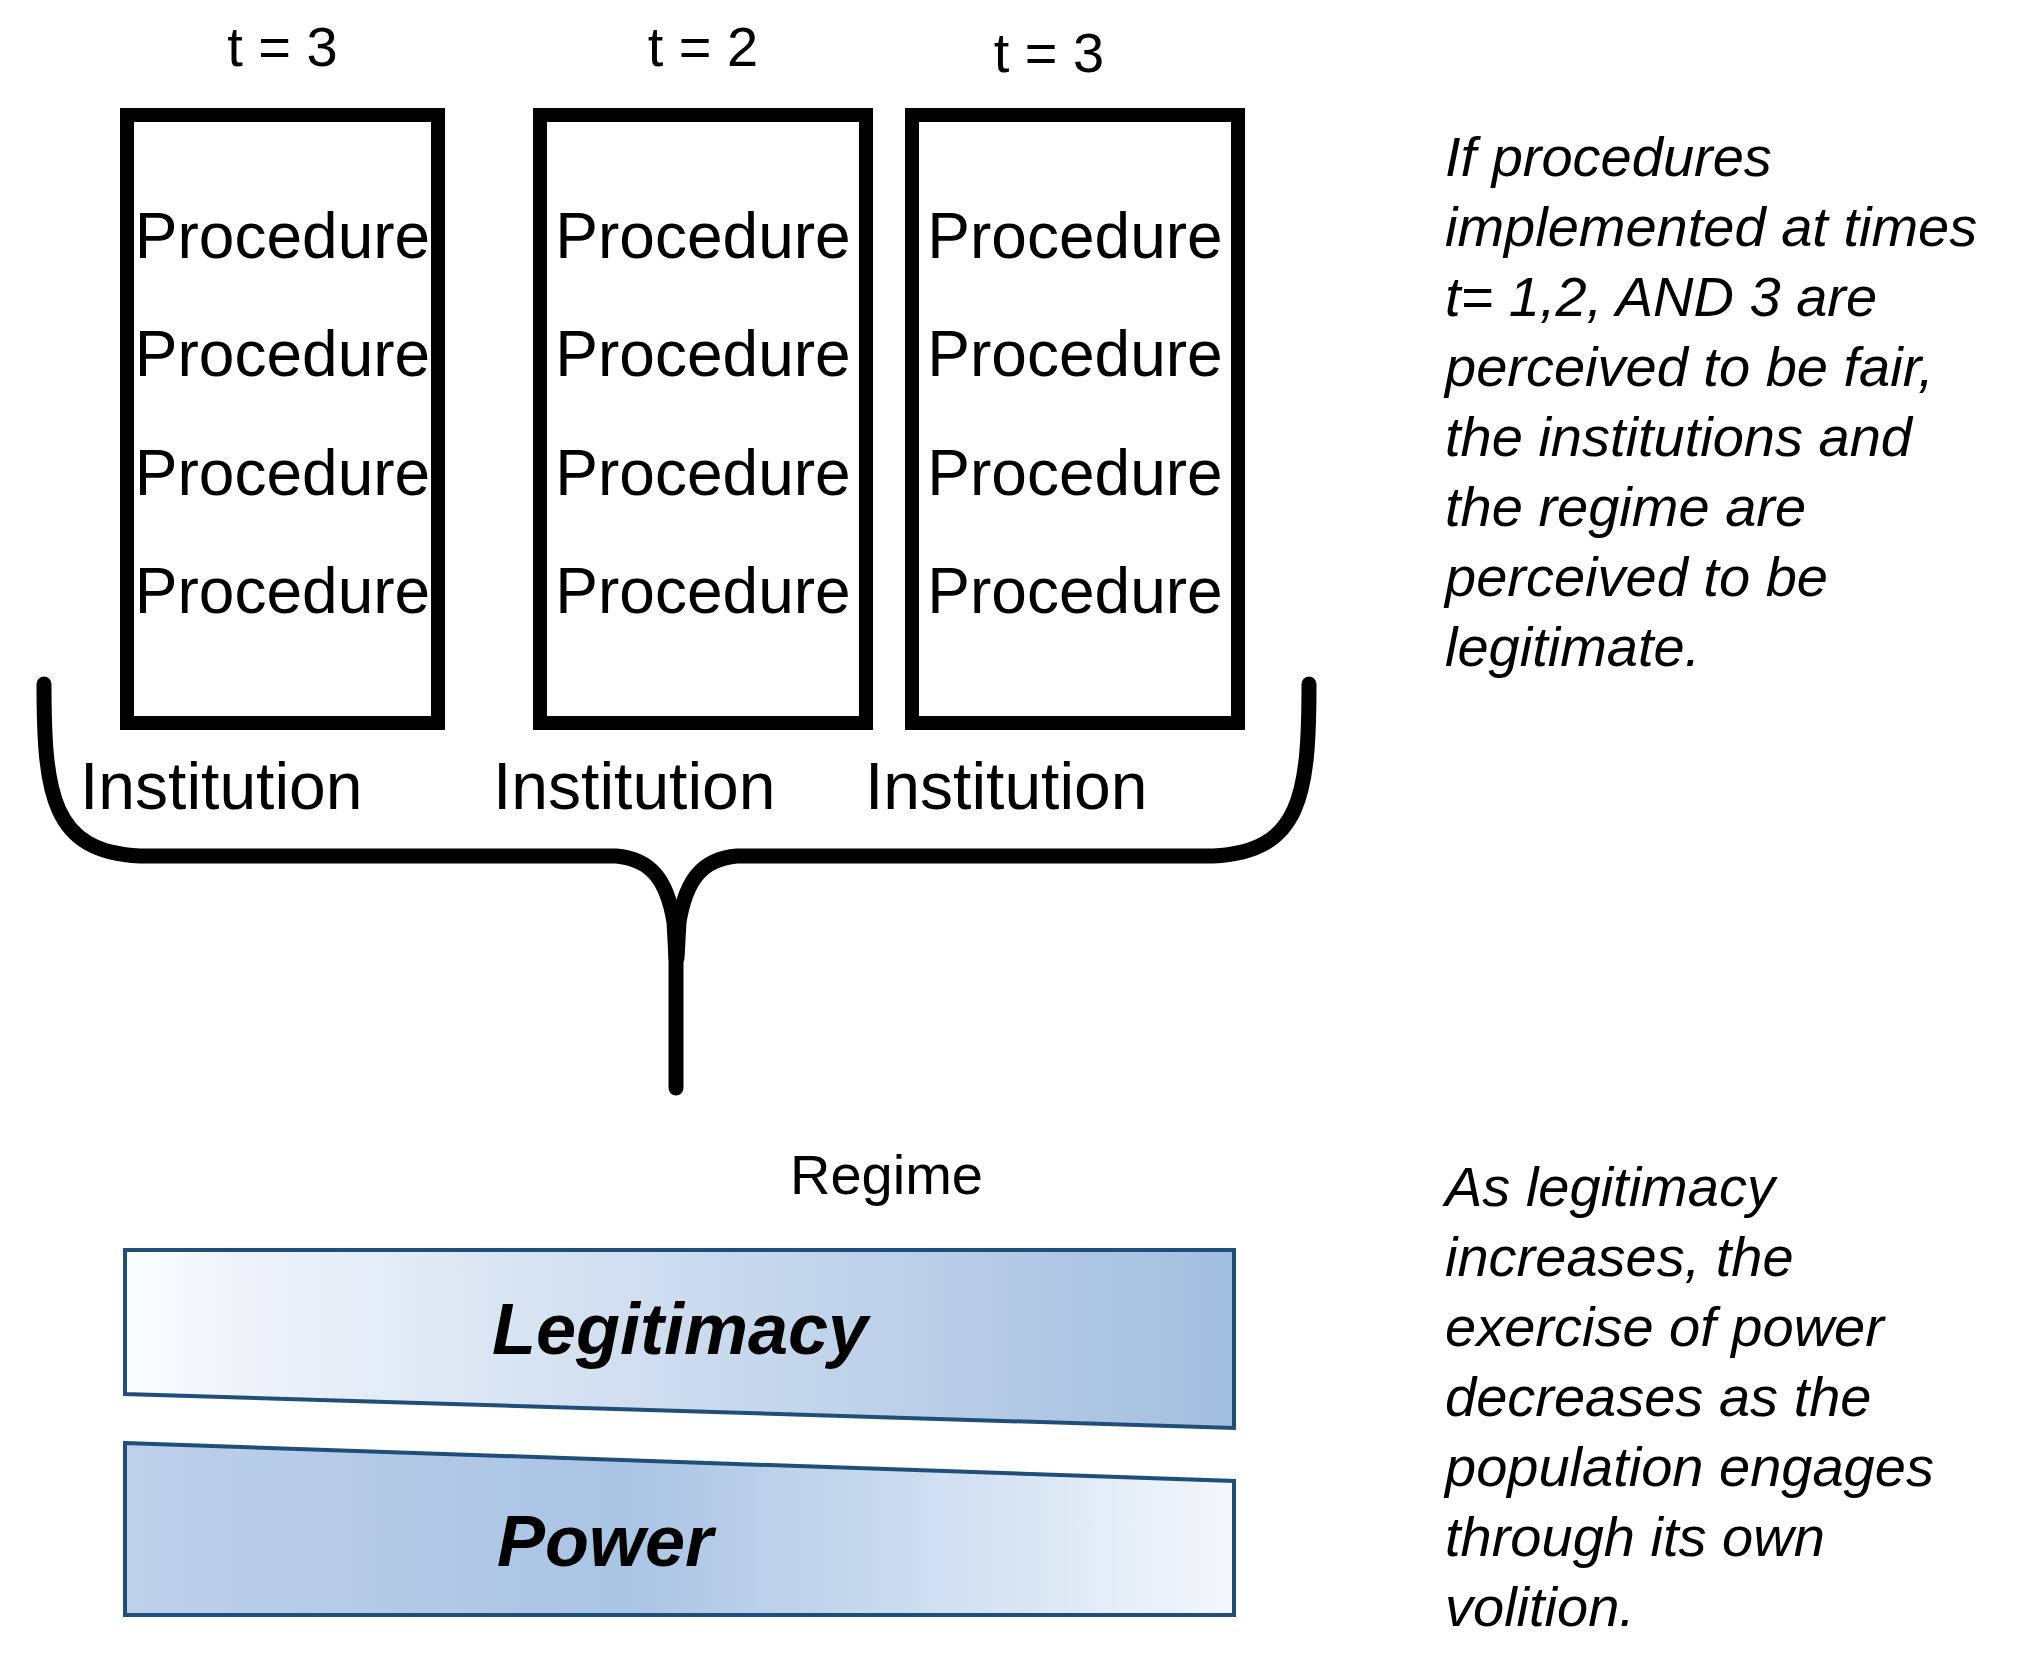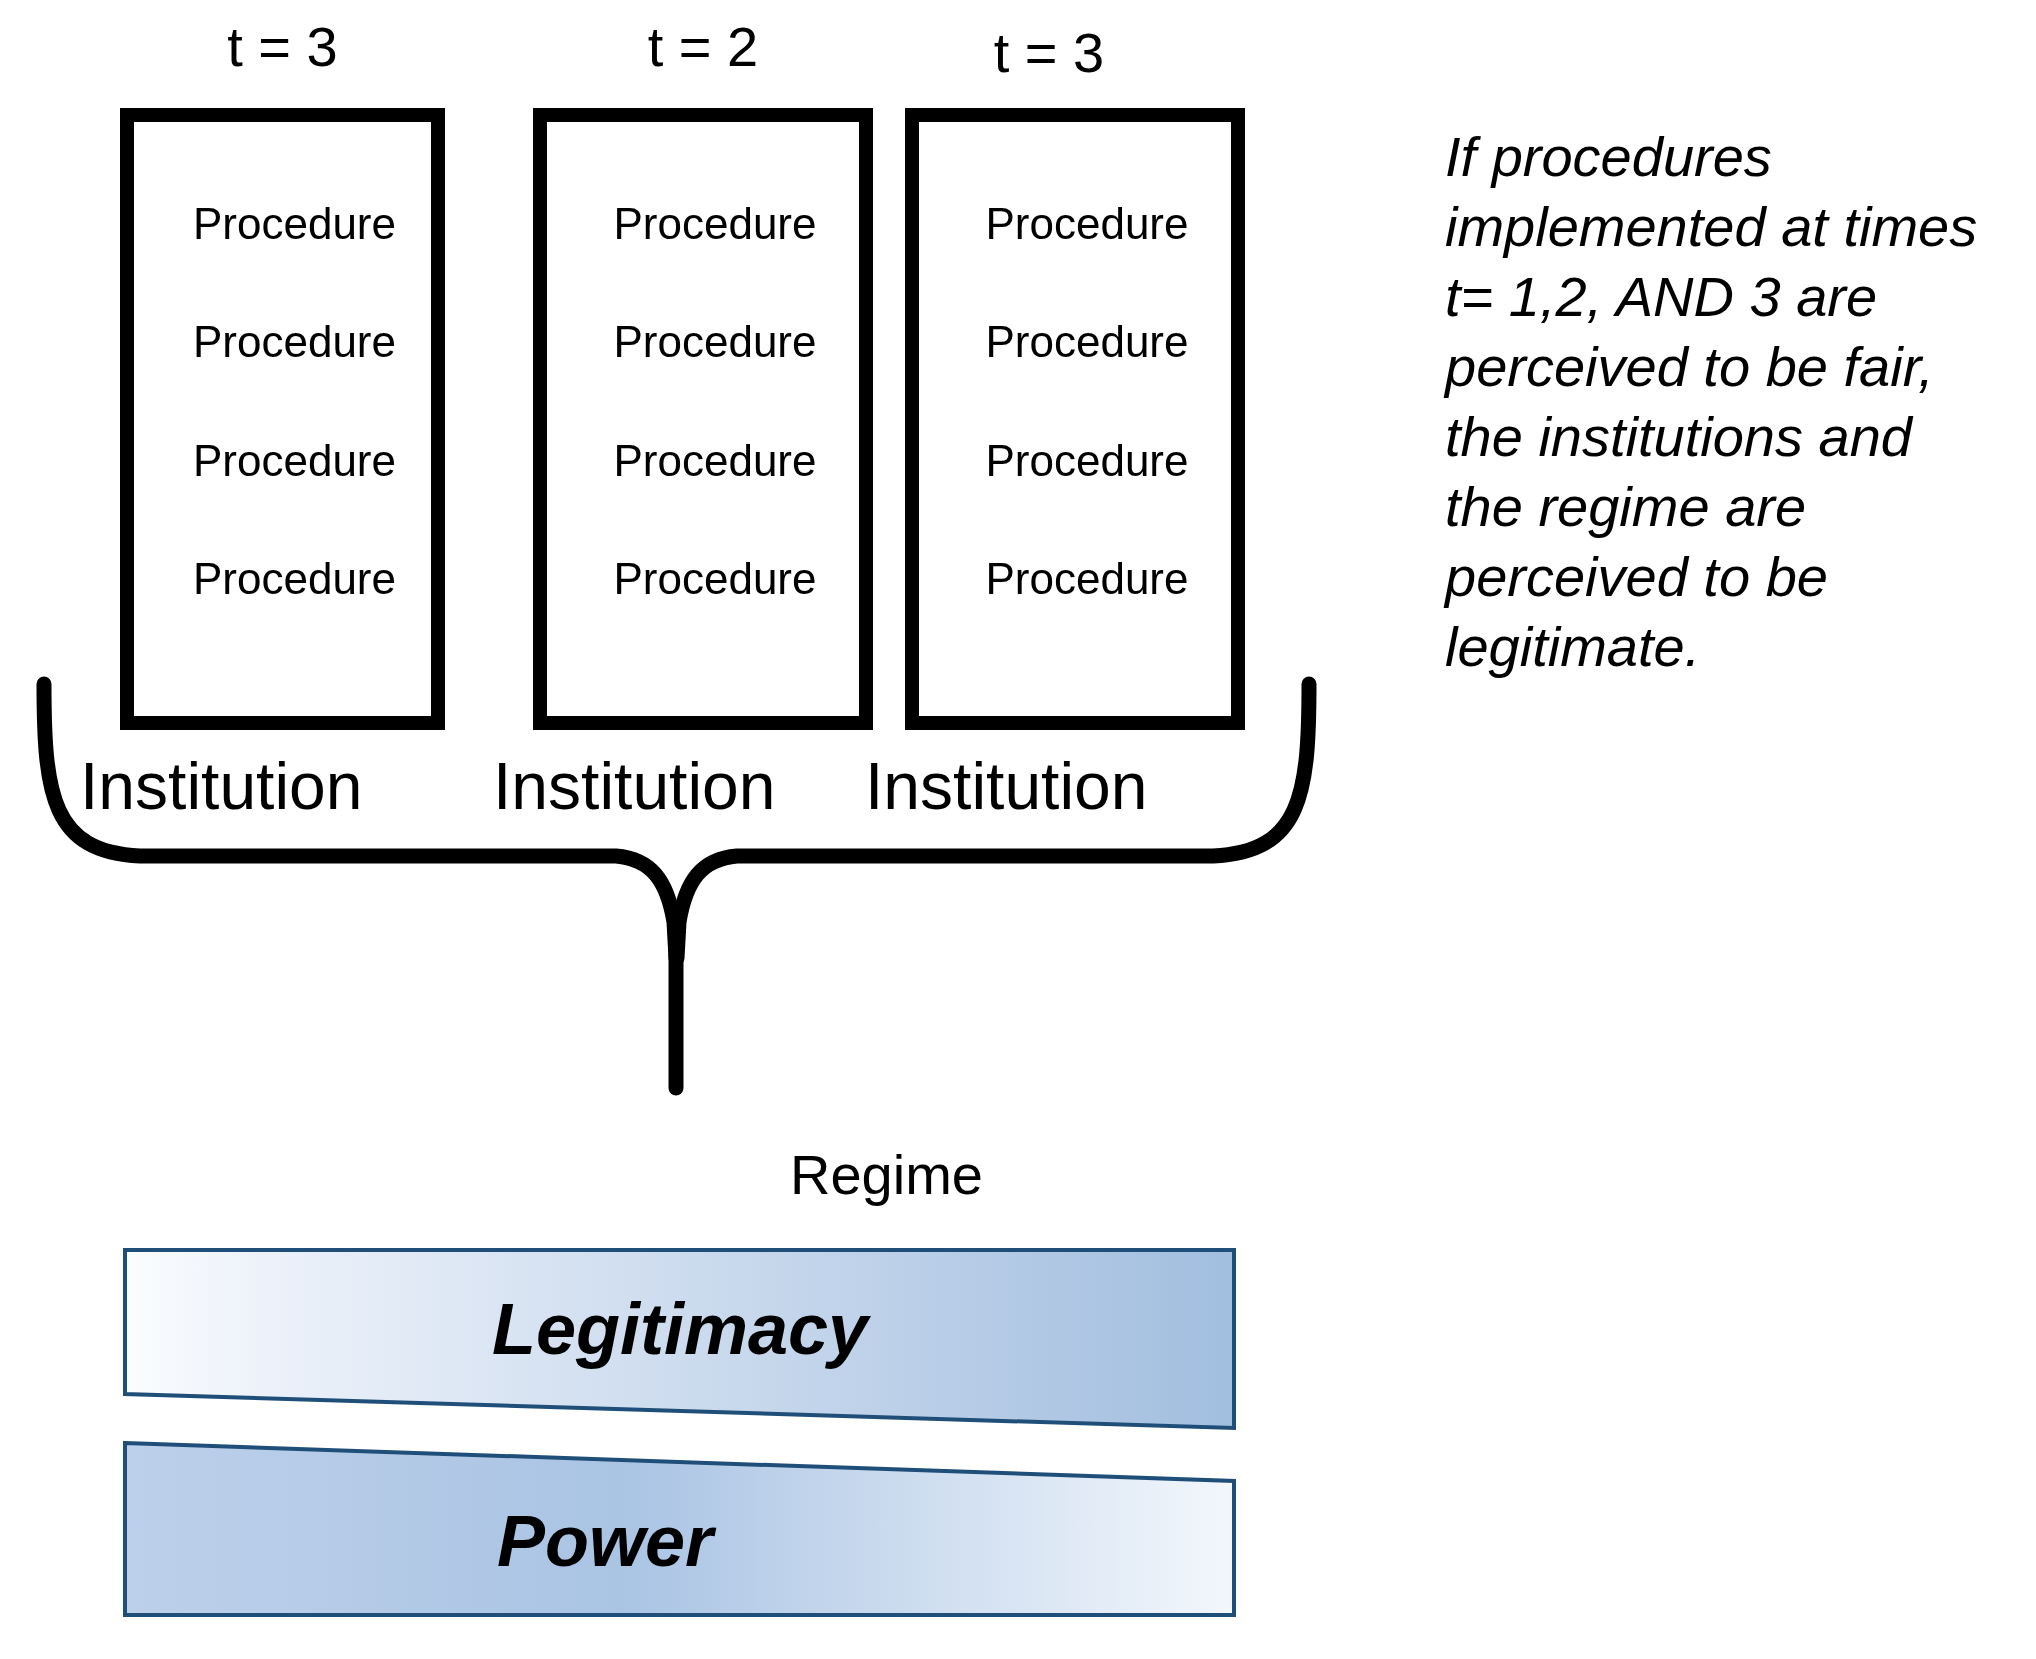--- a/index.html
+++ b/index.html
@@ -20,22 +20,22 @@
   .proc-box{
     position:absolute;
     top:108px;
     height:622px;
     border:14px solid #000;
     background:#fff;
     box-sizing:border-box;
   }
   .proc-line{
     position:absolute;
-    left:12px;width:100%;
-    font-size:44px;
+    left:0;width:100%;
+    font-size:64px;
     text-align:center;
     white-space:nowrap;
   }
   .institution-label{
     position:absolute;
     top:748px;
     font-size:66px;
     text-align:left;
     white-space:nowrap;
   }
@@ -137,14 +137,21 @@
   <div class="bar-label leg-label">Legitimacy</div>
 
   <div class="para para-top">If procedures
 implemented at times
 t= 1,2, AND 3 are
 perceived to be fair,
 the institutions and
 the regime are
 perceived to be
 legitimate.</div>
+  <div class="para para-bottom">As legitimacy
+increases, the
+exercise of power
+decreases as the
+population engages
+through its own
+volition.</div>
 
 </div>
 
 </body></html>

